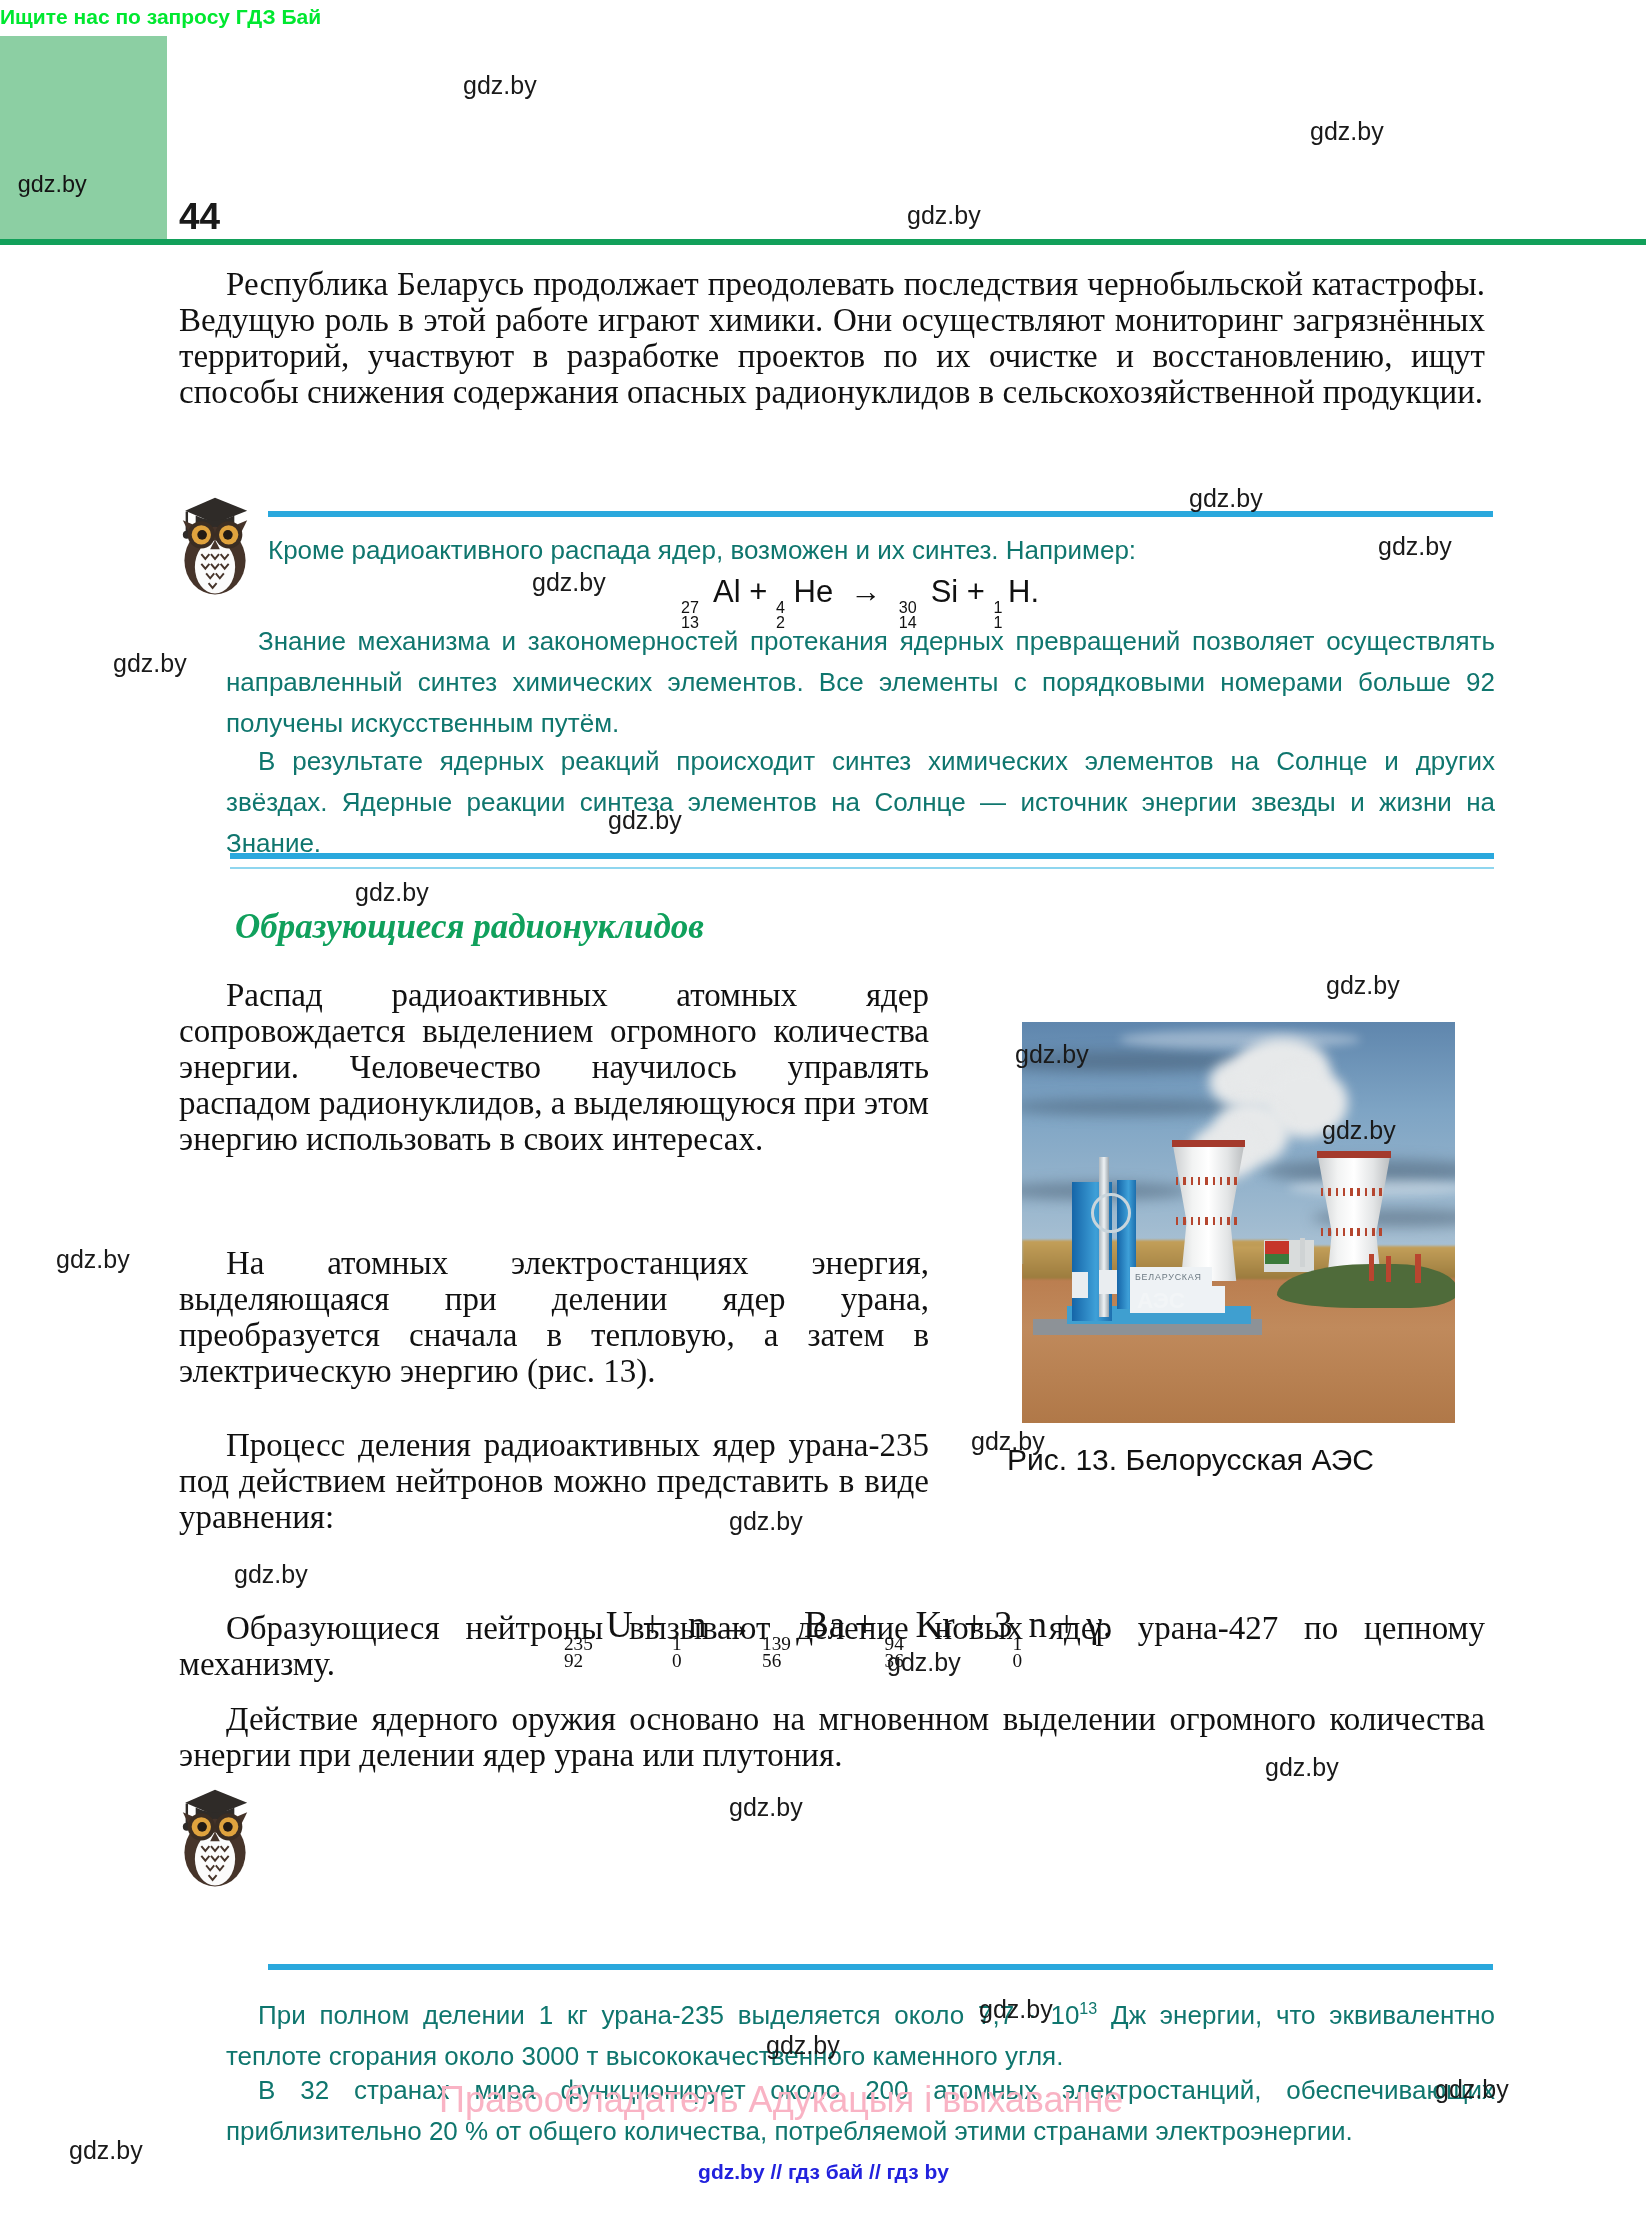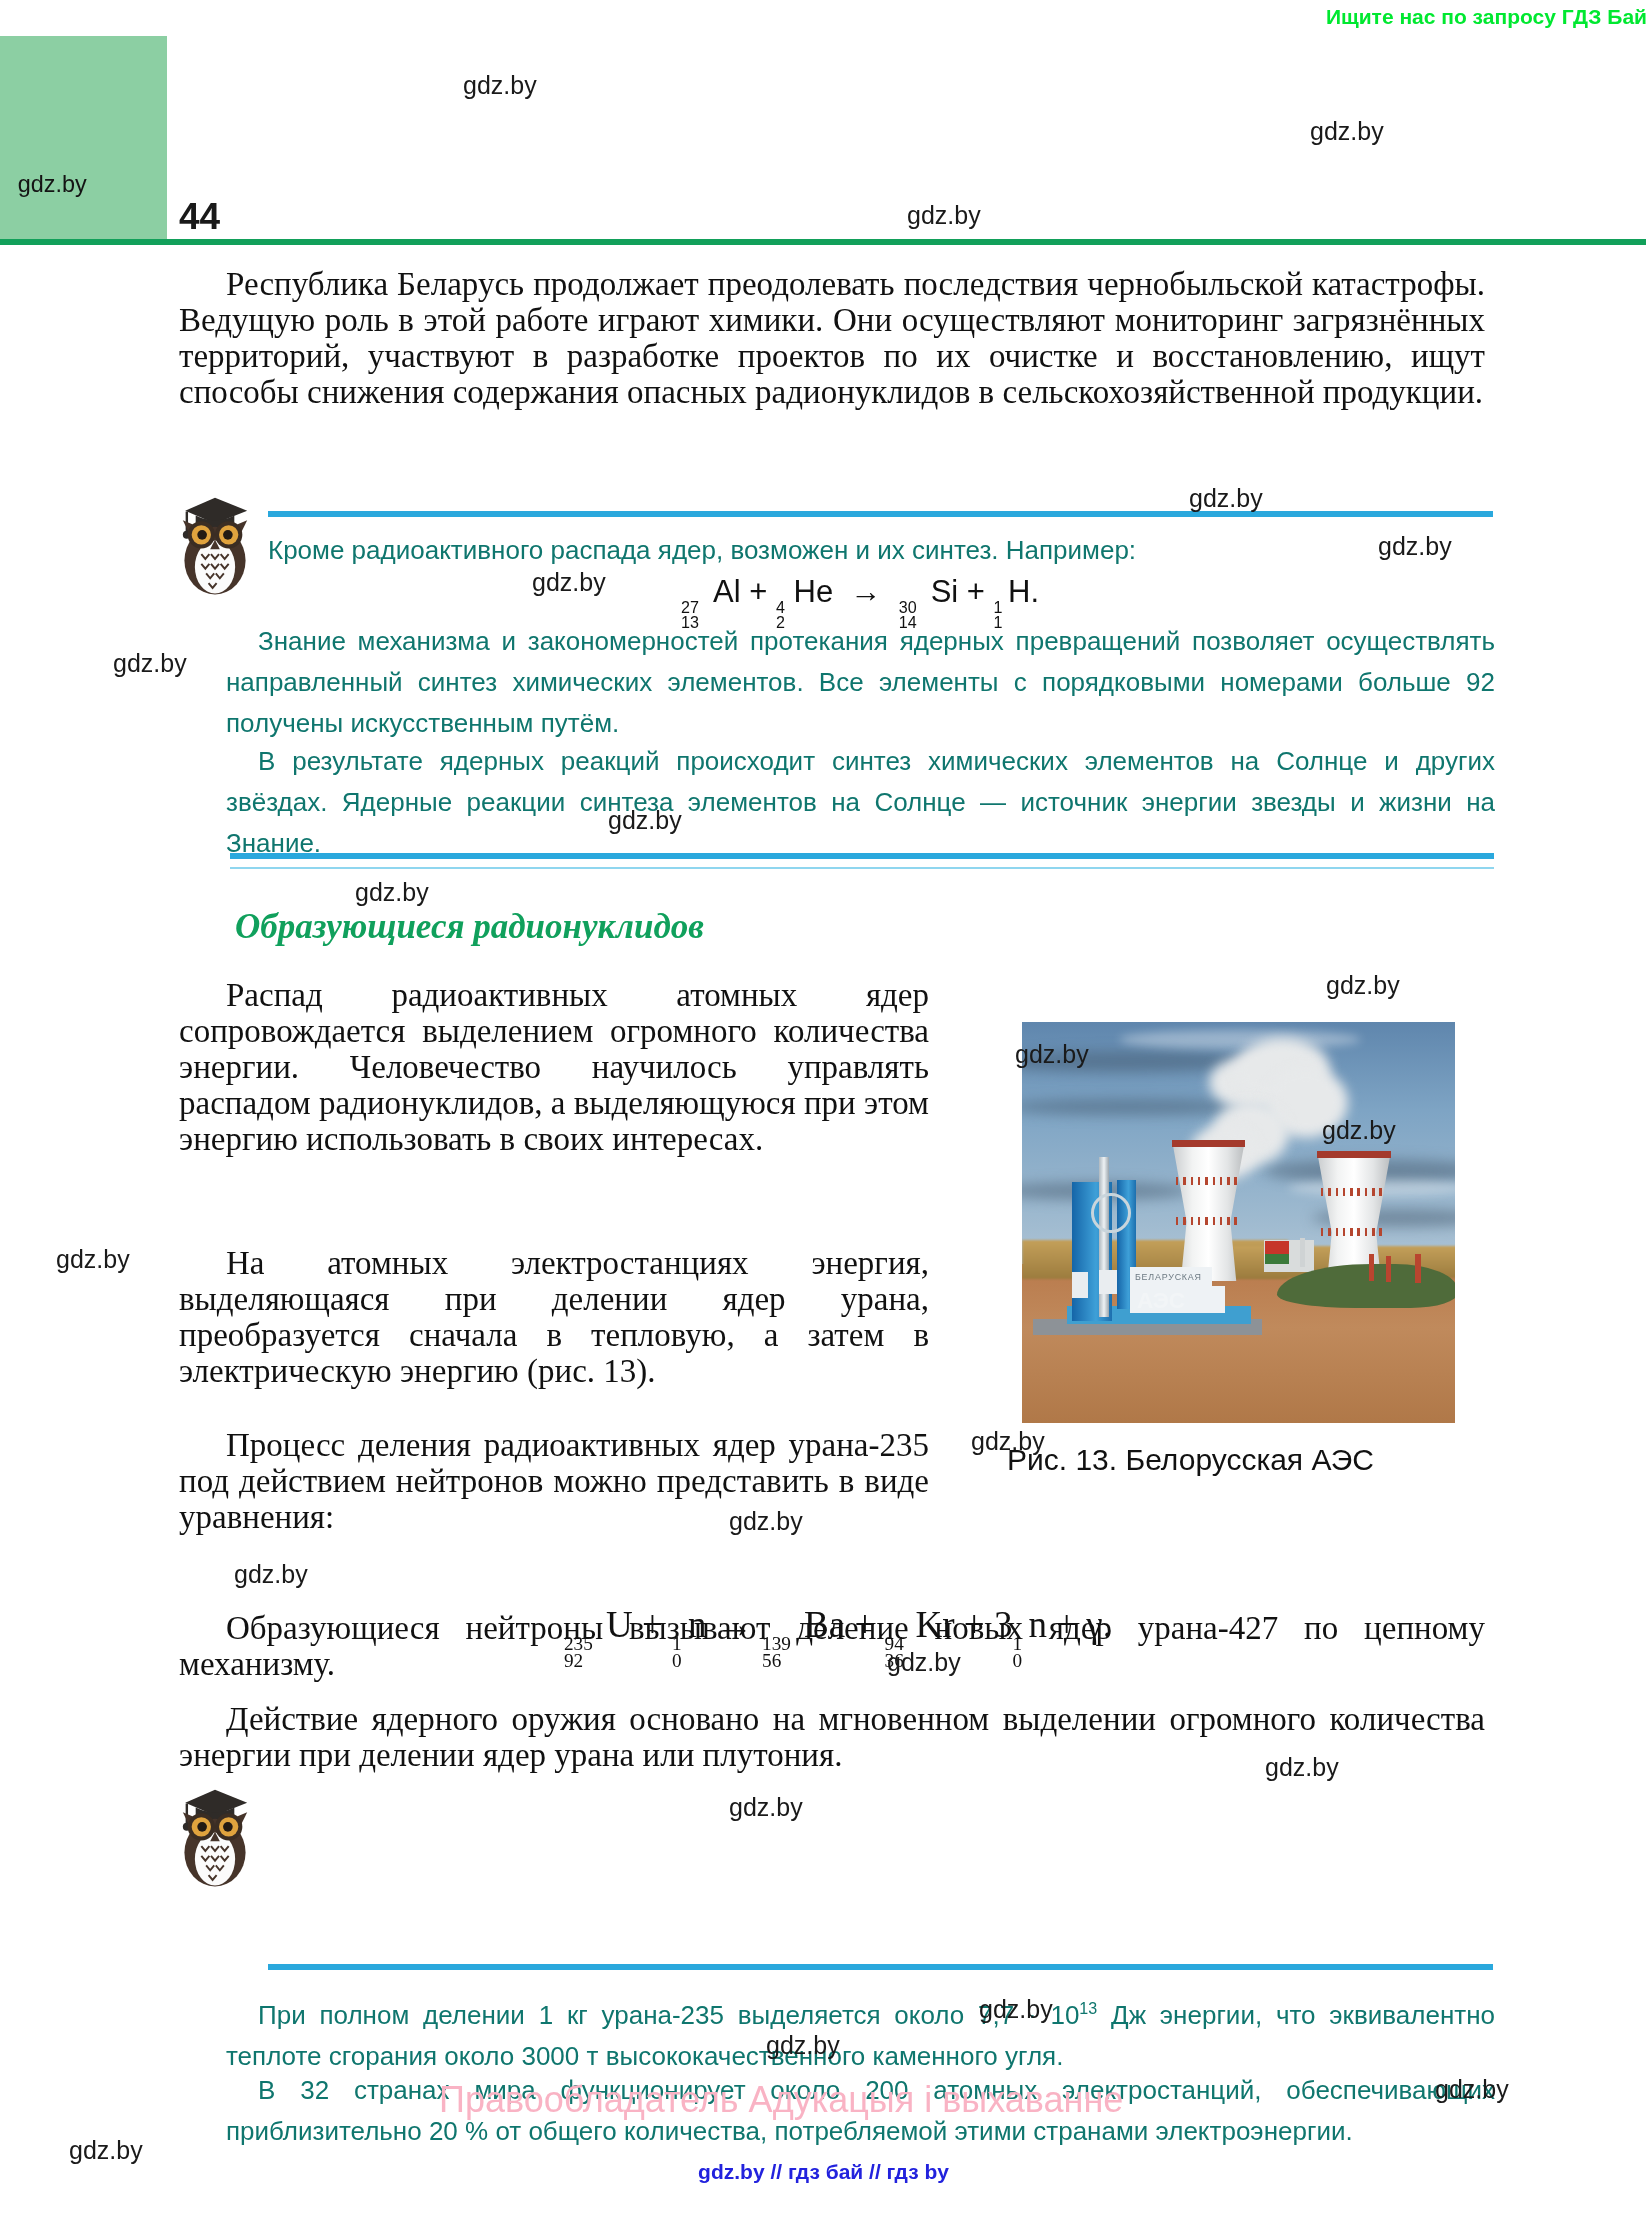--- a/index.html
+++ b/index.html
@@ -16,21 +16,21 @@
   .wm {
     position:absolute;
     font-family:"Liberation Sans", sans-serif;
     color:#1a1a1a;
     white-space:nowrap;
     pointer-events:none;
   }
   .wm-top {
     position:absolute;
     left:0; right:0; top:4.8px;
-    text-align:right;
+    text-align:left;
     font-family:"Liberation Sans", sans-serif;
     font-weight:bold;
     font-size:21px;
     color:#00e830;
     letter-spacing:0px;
   }
   .wm-green-block {
     position:absolute;
     left:0; top:36px; width:167px; height:208px;
     background:#8ccfa3;

